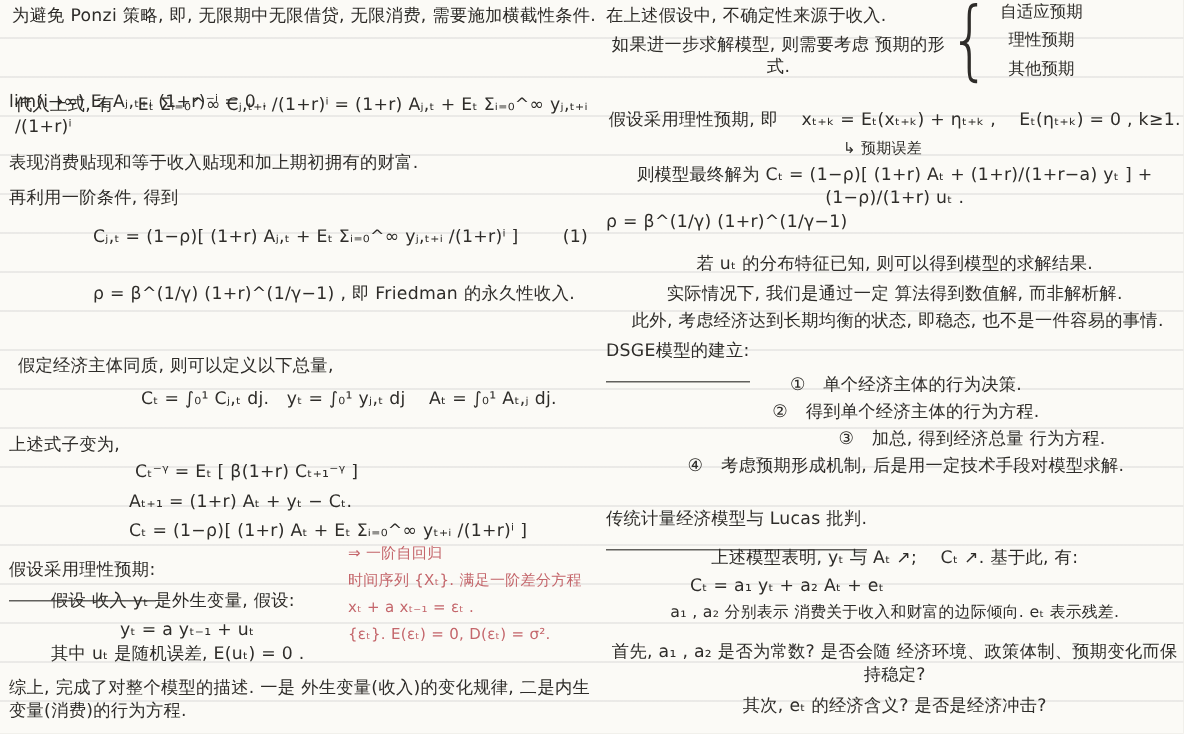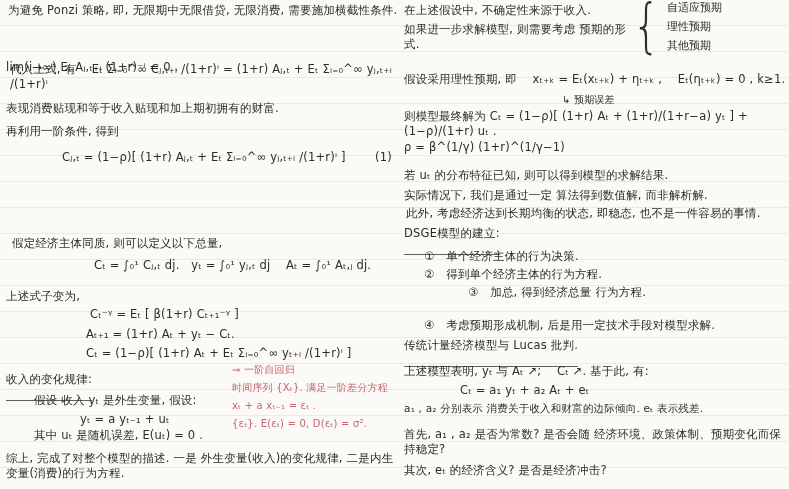--- a/index.html
+++ b/index.html
@@ -11,21 +11,21 @@
       repeating-linear-gradient(to bottom,
         rgba(0,0,0,0) 0px, rgba(0,0,0,0) 25px,
         rgba(90,90,100,0.10) 25px, rgba(90,90,100,0.10) 26px),
       #fbfaf6;
     font-family:"DejaVu Sans", sans-serif;
     color:#2e2c29;
     overflow:hidden;
   }
   .col{position:absolute;top:0;height:489px;}
   .col-left{left:4px;width:394px;}
-  .col-right{left:402px;width:385px;}
+  .col-right{left:402px;width:385px;text-align:center;}
   .ln{
     position:absolute;
     font-size:11.5px;
     line-height:15px;
     white-space:normal;
     letter-spacing:0.2px;
   }
   .math{font-size:11.5px;font-style:normal;}
   .heading > .u{display:inline;border-bottom:1px solid rgba(46,44,41,0.75);padding-bottom:14px;}
   .red{color:#c4666b;}
@@ -47,27 +47,31 @@
   <div class="col col-left">
     <div class="ln" style="top:3px;left:4px;width:392px;">为避免 Ponzi 策略, 即, 无限期中无限借贷, 无限消费, 需要施加横截性条件.</div>
     <div class="ln math" style="top:32px;left:2px;margin-top:28px;">lim(i→∞)  Eₜ Aⱼ,ₜ₊ᵢ (1+r)⁻ⁱ = 0 .</div>
     <div class="ln math" style="top:62px;left:6px;width:392px;">代入上式, 有　 Eₜ Σᵢ₌₀^∞ Cⱼ,ₜ₊ᵢ /(1+r)ⁱ = (1+r) Aⱼ,ₜ + Eₜ Σᵢ₌₀^∞ yⱼ,ₜ₊ᵢ /(1+r)ⁱ</div>
     <div class="ln" style="top:101px;left:2px;width:392px;">表现消费贴现和等于收入贴现和加上期初拥有的财富.</div>
     <div class="ln" style="top:124px;left:2px;">再利用一阶条件, 得到</div>
     <div class="ln math eqrow" style="top:150px;left:58px;">
       <span>Cⱼ,ₜ = (1−ρ)[ (1+r) Aⱼ,ₜ + Eₜ Σᵢ₌₀^∞ yⱼ,ₜ₊ᵢ /(1+r)ⁱ ]</span>
       <span>(1)</span>
     </div>
+    <div class="ln math" style="top:188px;left:58px;">
+      <span>ρ = β^(1/γ) (1+r)^(1/γ−1)</span>
+      <span>, 即 Friedman 的永久性收入.</span>
+    </div>
     <div class="ln math" style="top:258px;left:90px;width:300px;">Cₜ = ∫₀¹ Cⱼ,ₜ dj.　yₜ = ∫₀¹ yⱼ,ₜ dj　 Aₜ = ∫₀¹ Aₜ,ⱼ dj.</div>
     <div class="ln" style="top:236px;left:8px;width:392px;">假定经济主体同质, 则可以定义以下总量,</div>
     <div class="ln" style="top:289px;left:2px;">上述式子变为,</div>
     <div class="ln math" style="top:307px;left:86px;">Cₜ⁻ᵞ = Eₜ [ β(1+r) Cₜ₊₁⁻ᵞ ]</div>
     <div class="ln math" style="top:327px;left:82px;">Aₜ₊₁ = (1+r) Aₜ + yₜ − Cₜ.</div>
     <div class="ln math" style="top:346px;left:82px;width:310px;">Cₜ = (1−ρ)[ (1+r) Aₜ + Eₜ Σᵢ₌₀^∞ yₜ₊ᵢ /(1+r)ⁱ ]</div>
-    <div class="ln heading" style="top:372px;left:2px;"><span class="u">收入的变化规律:</span></div>
+    <div class="ln heading" style="top:372px;left:2px;"><span class="u">假设采用理性预期:</span></div>
     <div class="ln" style="top:393px;left:30px;width:200px;">假设 收入 yₜ 是外生变量, 假设:</div>
     <div class="ln math" style="top:412px;left:76px;">yₜ = a yₜ₋₁ + uₜ</div>
     <div class="ln" style="top:428px;left:30px;width:200px;">其中 uₜ 是随机误差,  E(uₜ) = 0 .</div>
     <div class="ln" style="top:451px;left:2px;width:392px;">综上, 完成了对整个模型的描述. 一是 外生变量(收入)的变化规律, 二是内生变量(消费)的行为方程.</div>
 
     <div class="red-block red">
       <span class="rl">⇒ 一阶自回归</span>
       <span class="rl">时间序列 {Xₜ}. 满足一阶差分方程</span>
       <span class="rl">xₜ + a xₜ₋₁ = εₜ .</span>
       <span class="rl">{εₜ}.  E(εₜ) = 0,  D(εₜ) = σ².</span>
@@ -91,21 +95,21 @@
     <div class="ln annot" style="top:92px;left:160px;">↳ 预期误差</div>
     <div class="ln math" style="top:109px;left:2px;width:385px;">则模型最终解为 Cₜ = (1−ρ)[ (1+r) Aₜ + (1+r)/(1+r−a) yₜ ] + (1−ρ)/(1+r) uₜ .</div>
     <div class="ln math" style="top:140px;left:2px;">ρ = β^(1/γ) (1+r)^(1/γ−1)</div>
     <div class="ln" style="top:168px;left:2px;width:385px;">若 uₜ 的分布特征已知, 则可以得到模型的求解结果.</div>
     <div class="ln" style="top:188px;left:2px;width:385px;">实际情况下, 我们是通过一定 算法得到数值解, 而非解析解.</div>
     <div class="ln" style="top:206px;left:4px;width:385px;">此外, 考虑经济达到长期均衡的状态, 即稳态, 也不是一件容易的事情.</div>
     <div class="ln heading" style="top:226px;left:2px;"><span class="u">DSGE模型的建立:</span></div>
     <div class="ln" style="top:249px;left:22px;width:360px;">①　单个经济主体的行为决策.</div>
     <div class="ln" style="top:267px;left:22px;width:360px;">②　得到单个经济主体的行为方程.</div>
     <div class="ln" style="top:285px;left:22px;width:360px;margin-left:44px;">③　加总, 得到经济总量 行为方程.</div>
-    <div class="ln" style="top:303px;left:22px;width:360px;margin-top:15px;">④　考虑预期形成机制, 后是用一定技术手段对模型求解.</div>
+    <div class="ln" style="top:303px;left:22px;width:360px;">④　考虑预期形成机制, 后是用一定技术手段对模型求解.</div>
     <div class="ln heading" style="top:338px;left:2px;"><span class="u">传统计量经济模型与 Lucas 批判.</span></div>
     <div class="ln" style="top:364px;left:2px;width:385px;">上述模型表明, yₜ 与 Aₜ ↗;　 Cₜ ↗. 基于此, 有:</div>
     <div class="ln math" style="top:383px;left:58px;">Cₜ = a₁ yₜ + a₂ Aₜ + eₜ</div>
     <div class="ln small" style="top:401px;left:2px;width:385px;">a₁ , a₂ 分别表示 消费关于收入和财富的边际倾向. eₜ 表示残差.</div>
     <div class="ln" style="top:427px;left:2px;width:385px;">首先,  a₁ , a₂ 是否为常数? 是否会随 经济环境、政策体制、预期变化而保持稳定?</div>
     <div class="ln" style="top:463px;left:2px;width:385px;">其次,  eₜ 的经济含义? 是否是经济冲击?</div>
   </div>
 
 </div>
 

